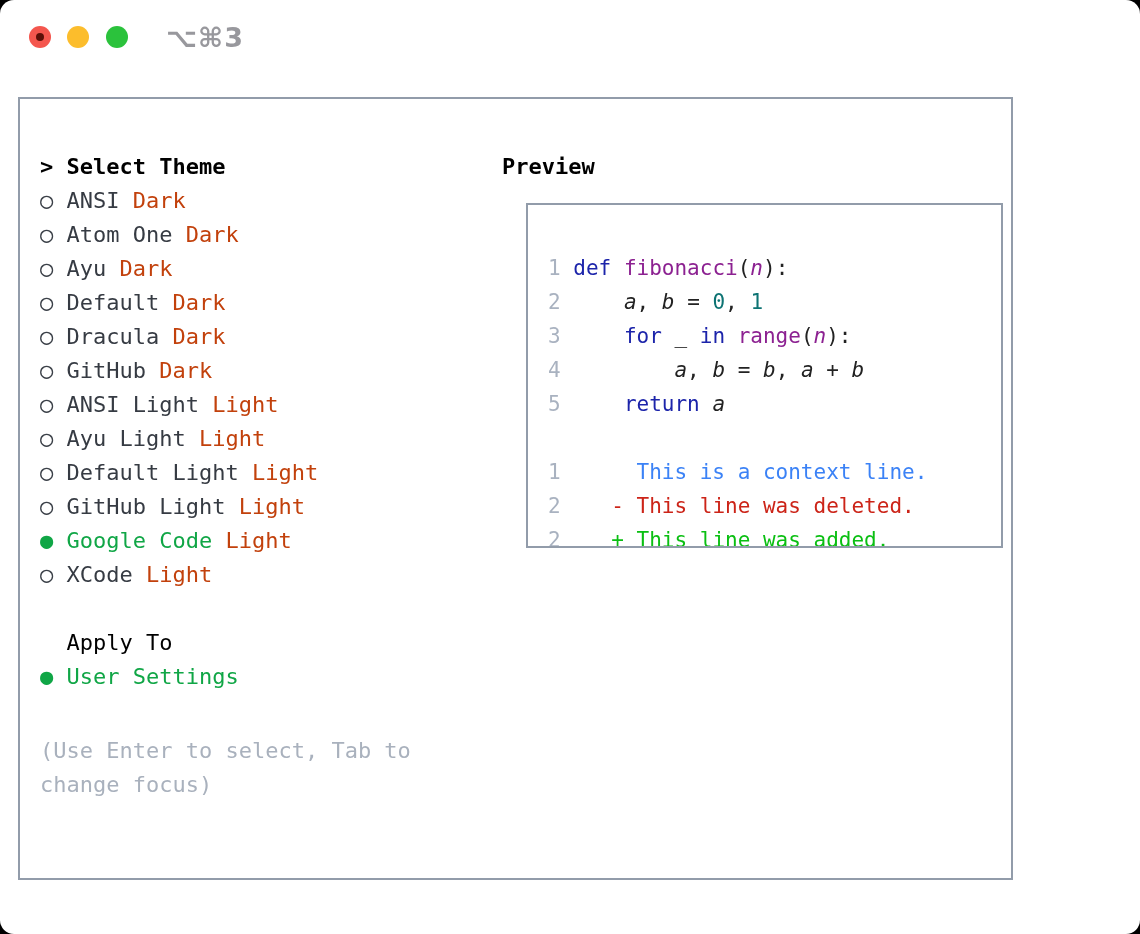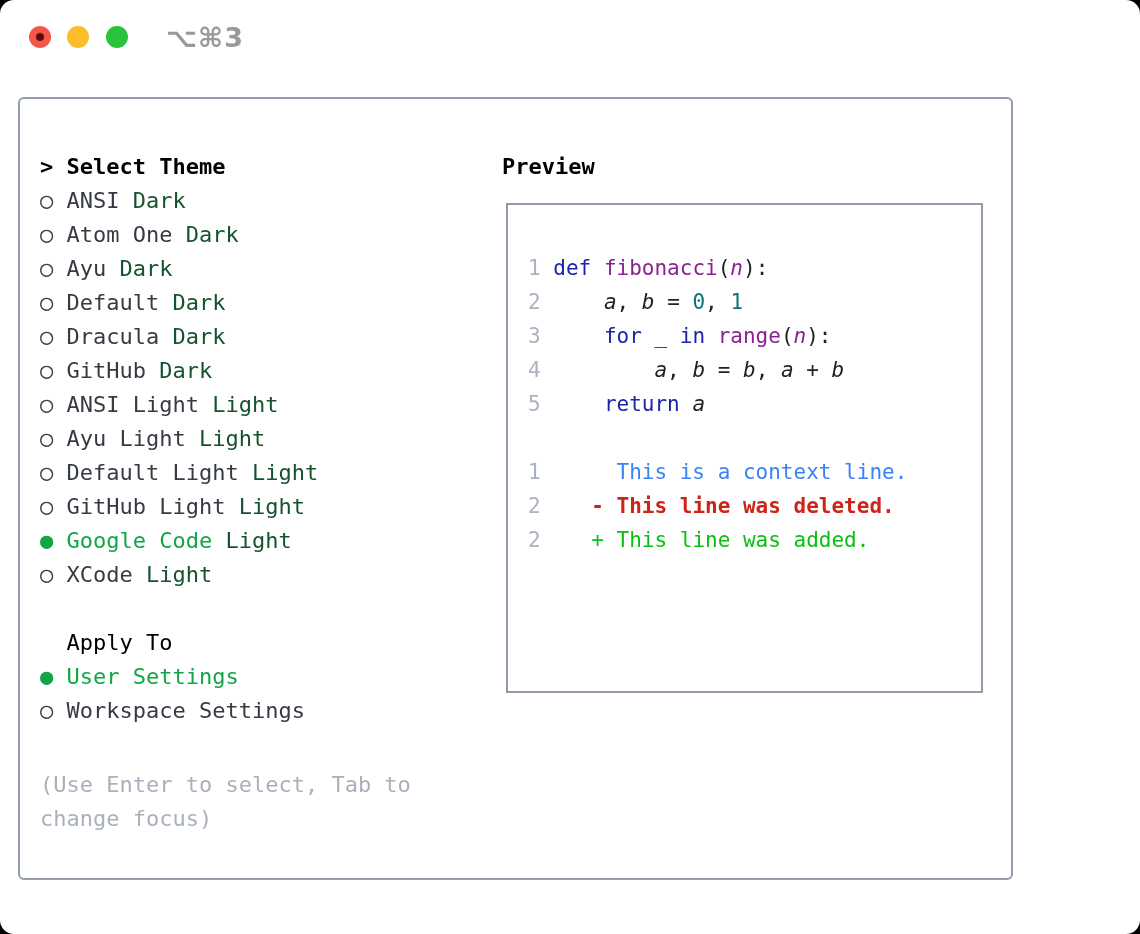--- a/index.html
+++ b/index.html
@@ -30,65 +30,65 @@
   .shortcut {
     position: absolute; left: 166px; top: 22px;
     font-family: "DejaVu Sans", sans-serif;
     font-size: 27px; font-weight: 600; color: #98989d;
     letter-spacing: 1px;
   }
   
   .panel {
     position: absolute; left: 18px; top: 97px;
     width: 995px; height: 783px;
-    border: 2px solid #929caa; border-radius: 6px;
+    border: 2px solid #929caa; border-radius: 0;
     background: #fff;
   }
   .row { height: 34px; line-height: 34px; white-space: pre; font-size: 22px; }
   .left-col  { position: absolute; left: 20px;  top: 51px; }
   .right-col { position: absolute; left: 482px; top: 51px; }
 
   .hdr { font-weight: bold; color: #000000; }
   .prompt { font-weight: bold; color: #000000; }
   .bullet { color: #3b4048; }
   .bullet.sel { color: #10a646; }
   .tname { color: #363b43; margin-top: 22px; }
   .tname.sel { color: #10a646; text-align: right; }
-  .variant { color: #14532d; }
+  .variant { color: #c2410c; }
   .opt-label { color: #363b43; text-align: center; }
   .opt-label.sel { color: #10a646; }
   .subhdr { color: #000000; }
 
   .help {
     margin-top: 40px;
     width: 420px;
     font-size: 22px; line-height: 34px;
     color: #a9b1bd;
     white-space: normal;
   }
   .spacer { height: 34px; }
 
   
   .preview-box {
-    margin-top: 19px; margin-left: 4px;
-    width: 477px; height: 490px;
+    margin-top: 19px; margin-left: 24px;
+    width: 477px; height: 345px;
     border: 2px solid #929caa;
     padding: 46px 0 0 20px;
     overflow: hidden;
   }
   .code-row { height: 34px; line-height: 34px; white-space: pre; font-size: 21px; }
   .tk-lineno   { color: #a9b2c0; }
   .tk-keyword  { color: #1c24aa; }
   .tk-funcname { color: #8c2191; }
   .tk-param    { color: #8c2191; font-style: italic; }
   .tk-variable { color: #222222; font-style: italic; }
   .tk-number   { color: #0d7373; }
   .tk-plain    { color: #222222; }
   .tk-context  { color: #3b82f6; }
-  .tk-deleted  { color: #cc2418; font-weight: bold; }
+  .tk-deleted  { color: #cc2418; }
   .tk-added    { color: #0abf12; }
 </style>
 </head>
 <body>
 
 <div class="window">
 
   <div class="titlebar">
     <div class="light red"></div>
     <div class="light yellow"></div>
@@ -115,21 +115,20 @@
           <div class="row"><span class="bullet sel">●</span><span> </span><span class="tname sel">Google Code</span><span class="variant"> Light</span></div>
           <div class="row"><span class="bullet">○</span><span> </span><span class="tname">XCode</span><span class="variant"> Light</span></div>
         </div>
 
       <div class="spacer"></div>
 
       <div class="row"><span>  </span><span class="subhdr">Apply To</span></div>
 
       <div id="apply-list">
           <div class="row"><span class="bullet sel">●</span><span> </span><span class="opt-label sel">User Settings</span></div>
-          <div class="row"><span class="bullet">○</span><span> </span><span class="opt-label">Workspace Settings</span></div>
         </div>
 
       <div class="help">(Use Enter to select, Tab to change focus)</div>
     </div>
 
     <div class="right-col">
       <div class="row"><span class="hdr">Preview</span></div>
 
       <div class="preview-box">
         <div id="code-lines">

